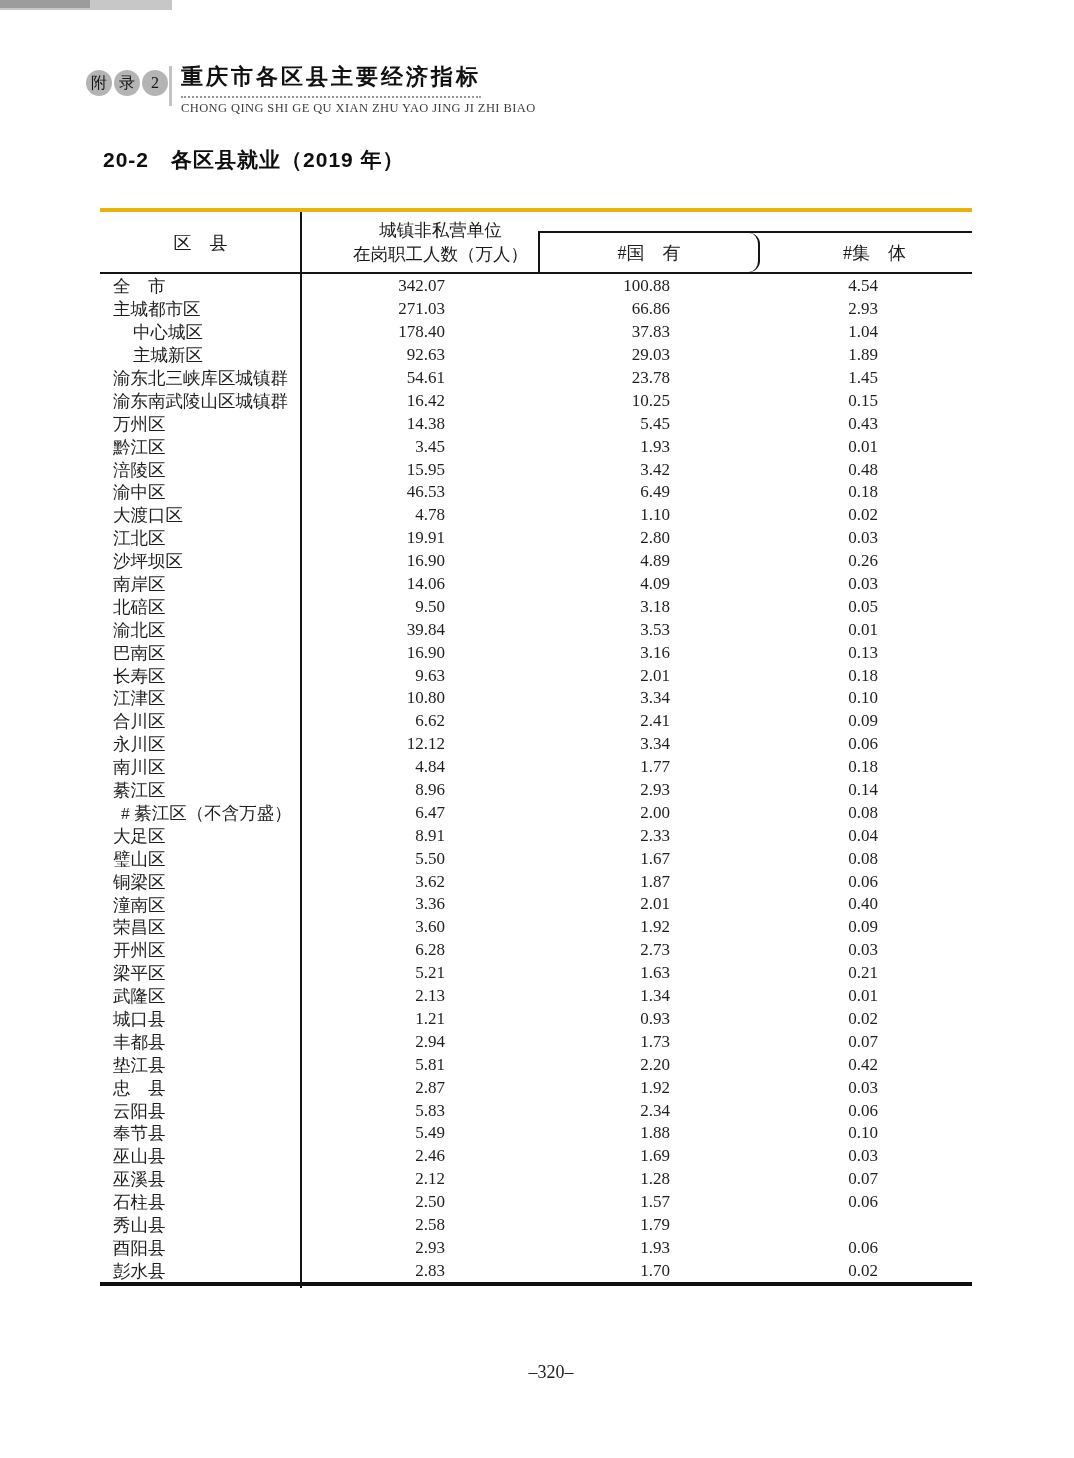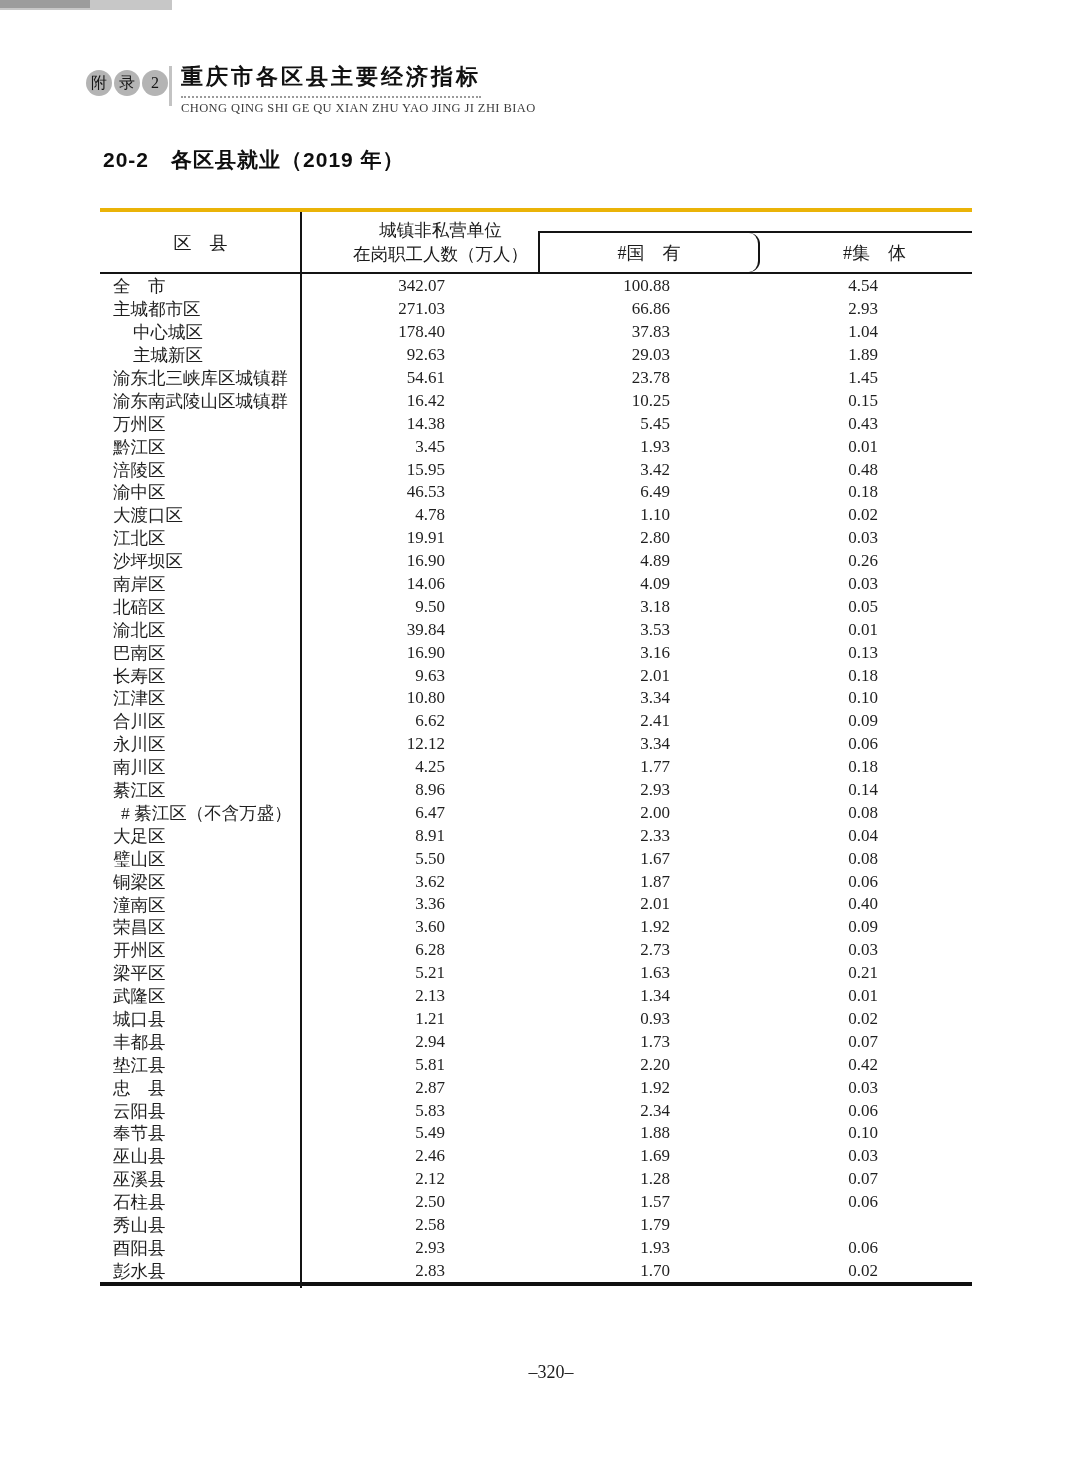--- a/index.html
+++ b/index.html
@@ -234,21 +234,21 @@
           <div class="c-num c4">0.09</div>
         </div>
         <div class="row">
           <div class="c-label">永川区</div>
           <div class="c-num c2">12.12</div>
           <div class="c-num c3">3.34</div>
           <div class="c-num c4">0.06</div>
         </div>
         <div class="row">
           <div class="c-label">南川区</div>
-          <div class="c-num c2">4.25</div>
+          <div class="c-num c2">4.84</div>
           <div class="c-num c3">1.77</div>
           <div class="c-num c4">0.18</div>
         </div>
         <div class="row">
           <div class="c-label">綦江区</div>
           <div class="c-num c2">8.96</div>
           <div class="c-num c3">2.93</div>
           <div class="c-num c4">0.14</div>
         </div>
         <div class="row">

